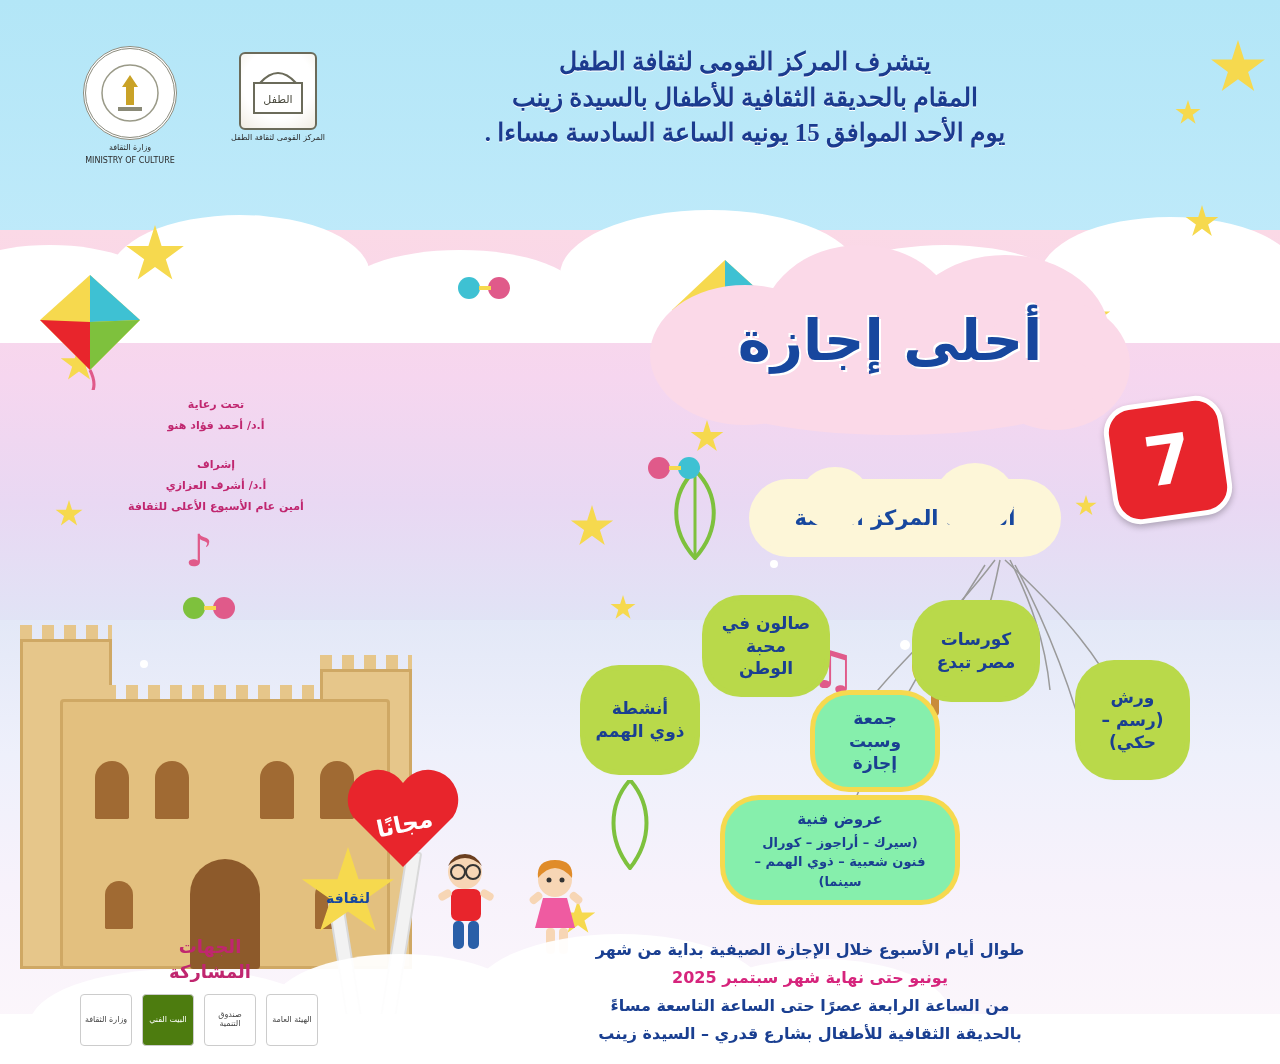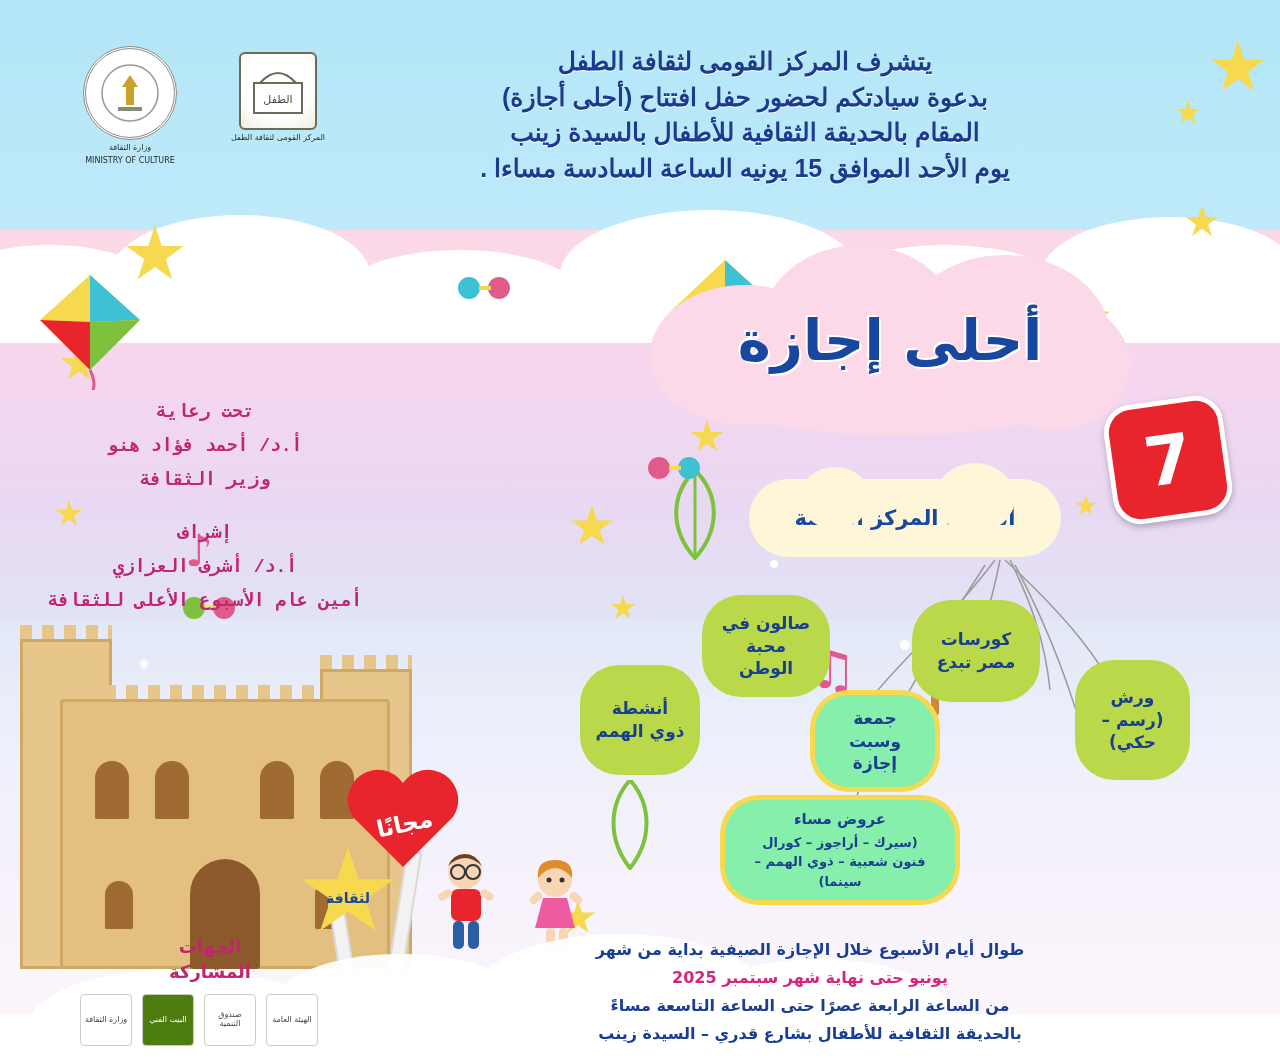--- a/index.html
+++ b/index.html
@@ -17,21 +17,21 @@
   .low{position:absolute;left:0;right:0;top:620px;bottom:0;
        background:linear-gradient(180deg,#e3e8f7 0%,#eef0fb 30%,#f7f2fb 60%,#fdf7fb 100%);}
   .cloudband{position:absolute;left:-40px;right:-40px;top:205px;height:120px;}
   .cloudband i{position:absolute;background:#fff;border-radius:50%;display:block;}
   .bottomcloud{position:absolute;left:-30px;right:-30px;bottom:-40px;height:170px;}
   .bottomcloud i{position:absolute;background:#fff;border-radius:50%;display:block;opacity:.95;}
 
   
   .header{position:absolute;top:44px;right:150px;width:770px;text-align:center;direction:rtl;}
   .header div{
-    font-family:Liberation Sans, sans-serif;
+    font-family:Liberation Serif, serif;
     font-weight:bold;color:#1b3b8f;font-size:25px;line-height:1.42;
     text-shadow:0 1px 0 #fff;
   }
 
   
   .logo-ncc{position:absolute;top:52px;left:218px;width:120px;text-align:center;}
   .logo-moc{position:absolute;top:46px;left:60px;width:140px;text-align:center;}
   .logo-cap{font-size:8px;color:#2b2b2b;margin-top:3px;line-height:1.3;}
   .seal{width:74px;height:74px;margin:0 auto;border-radius:6px;
         display:flex;align-items:center;justify-content:center;color:#3d3d3d;}
@@ -70,22 +70,22 @@
   .b2{top:605px;right:245px;width:118px;height:92px;}
   .b3{top:695px;right:345px;width:120px;height:92px;}
   .b4{top:600px;right:455px;width:118px;height:92px;}
   .b5{top:670px;right:585px;width:110px;height:100px;}
   .b6{top:800px;right:325px;width:230px;height:100px;font-size:14px;}
 
   .b6 .ttl{font-size:15px;display:block;margin-bottom:4px;}
   .b6 .sub{font-size:13px;display:block;line-height:1.5;}
 
   
-  .rightcol{position:absolute;top:395px;left:40px;width:330px;text-align:center;color:#c0266f;
-     font-size:18px;font-weight:bold;line-height:1.9;direction:rtl;font-family:Liberation Mono, monospace;}
+  .rightcol{position:absolute;top:395px;left:51px;width:330px;text-align:center;color:#c0266f;
+     font-size:11px;font-weight:bold;line-height:1.9;direction:rtl;}
   .rightcol .grp{margin-bottom:18px;}
 
   
   .castle{position:absolute;left:20px;bottom:95px;width:400px;height:360px;}
   .castle .body{position:absolute;left:40px;bottom:0;width:330px;height:270px;background:#e3c07f;
      border-radius:4px;box-shadow:inset 0 0 0 3px #cfa864;}
   .castle .tower{position:absolute;bottom:0;width:92px;height:330px;background:#e6c68a;
      box-shadow:inset 0 0 0 3px #cfa864;}
   .castle .t1{left:0;}
   .castle .t2{left:300px;height:300px;}
@@ -143,21 +143,20 @@
     <i style="left:150px;top:10px;width:260px;height:120px"></i>
     <i style="left:380px;top:45px;width:240px;height:90px"></i>
     <i style="left:600px;top:5px;width:300px;height:130px"></i>
     <i style="left:860px;top:40px;width:250px;height:95px"></i>
     <i style="left:1080px;top:12px;width:260px;height:120px"></i>
     <i style="left:-40px;top:78px;width:1400px;height:60px;border-radius:0"></i>
   </div>
 
   <div class="header">
     <div>يتشرف المركز القومى لثقافة الطفل</div>
-    <div>بدعوة سيادتكم لحضور حفل افتتاح (أحلى أجازة)</div>
     <div>المقام بالحديقة الثقافية للأطفال بالسيدة زينب</div>
     <div>يوم الأحد الموافق 15 يونيه الساعة السادسة مساءا .</div>
   </div>
 
   <div class="logo-ncc">
     <div class="seal ncc">
       <svg width="56" height="56" viewBox="0 0 56 56" aria-hidden="true">
         <rect x="4" y="20" width="48" height="30" fill="none" stroke="#6b6b5a" stroke-width="2"></rect>
         <path d="M10 20 Q28 0 46 20" fill="none" stroke="#6b6b5a" stroke-width="2"></path>
         <text x="28" y="40" font-size="11" text-anchor="middle" fill="#4a4a3e">الطفل</text>
@@ -304,30 +303,29 @@
   <div class="bub b2" style="white-space:pre-line">كورسات
 مصر تبدع</div>
   <div class="bub yellow b3" style="white-space:pre-line">جمعة
 وسبت إجازة</div>
   <div class="bub b5" style="white-space:pre-line">أنشطة
 ذوي الهمم</div>
   <div class="bub b4" style="white-space:pre-line">صالون في
 محبة الوطن</div>
 
   <div class="bub yellow b6" style="flex-direction:column;">
-    <span class="ttl">عروض مساء</span>
+    <span class="ttl">عروض فنية</span>
     <span class="sub">(سيرك – أراجوز  –  كورال</span>
     <span class="sub">فنون شعبية – ذوي الهمم – سينما)</span>
   </div>
 
   <div class="rightcol">
     <div class="grp">
       <div>تحت رعاية</div>
       <div>أ.د/ أحمد فؤاد هنو</div>
-      <div>وزير الثقافة</div>
     </div>
     <div class="grp">
       <div>إشراف</div>
       <div>أ.د/ أشرف العزازي</div>
       <div>أمين عام الأسبوع الأعلى للثقافة</div>
     </div>
   </div>
 
   <div class="castle">
     <div class="tower t1">

